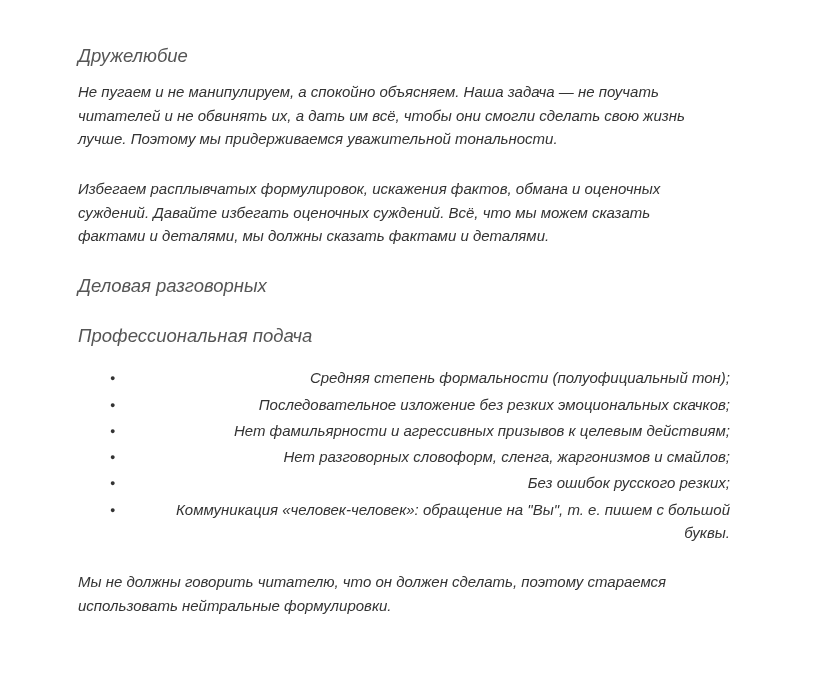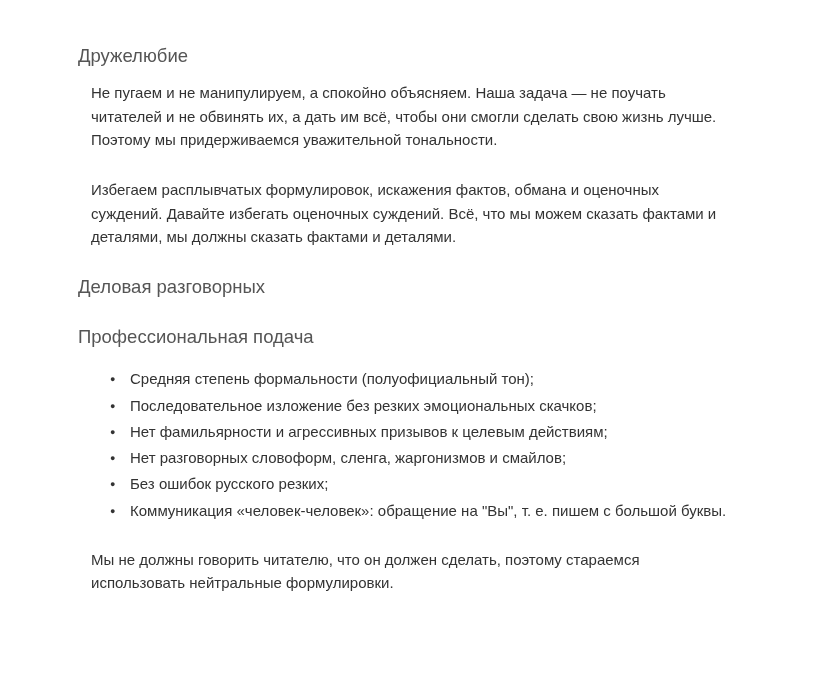--- a/index.html
+++ b/index.html
@@ -10,42 +10,44 @@
   body {
     width: 818px;
     height: 698px;
     font-family: "Liberation Sans", sans-serif;
     color: #333333;
     overflow: hidden;
   }
   .page {
     padding: 44px 73px 0 78px;
     box-sizing: border-box;
+    font-style: italic;
   }
   h2.section-heading {
     font-size: 18.5px;
     font-weight: 400;
     color: #555555;
     margin: 0 0 12px 0;
     line-height: 1.3;
   }
   .section {
     margin-bottom: 26px;
   }
   p.body-text {
     font-size: 15px;
     line-height: 1.58;
     color: #333333;
-    margin: 13px;
+    margin: 0;
     max-width: 640px;
   }
   ul.bullet-list {
     margin: 18px 0 0 0;
     padding-left: 52px;
     list-style: none;
+    text-align: right;
   }
   ul.bullet-list li {
     font-size: 15px;
     line-height: 1.55;
     color: #333333;
     margin-bottom: 3px;
     position: relative;
     max-width: 600px;
   }
   ul.bullet-list li::before {

